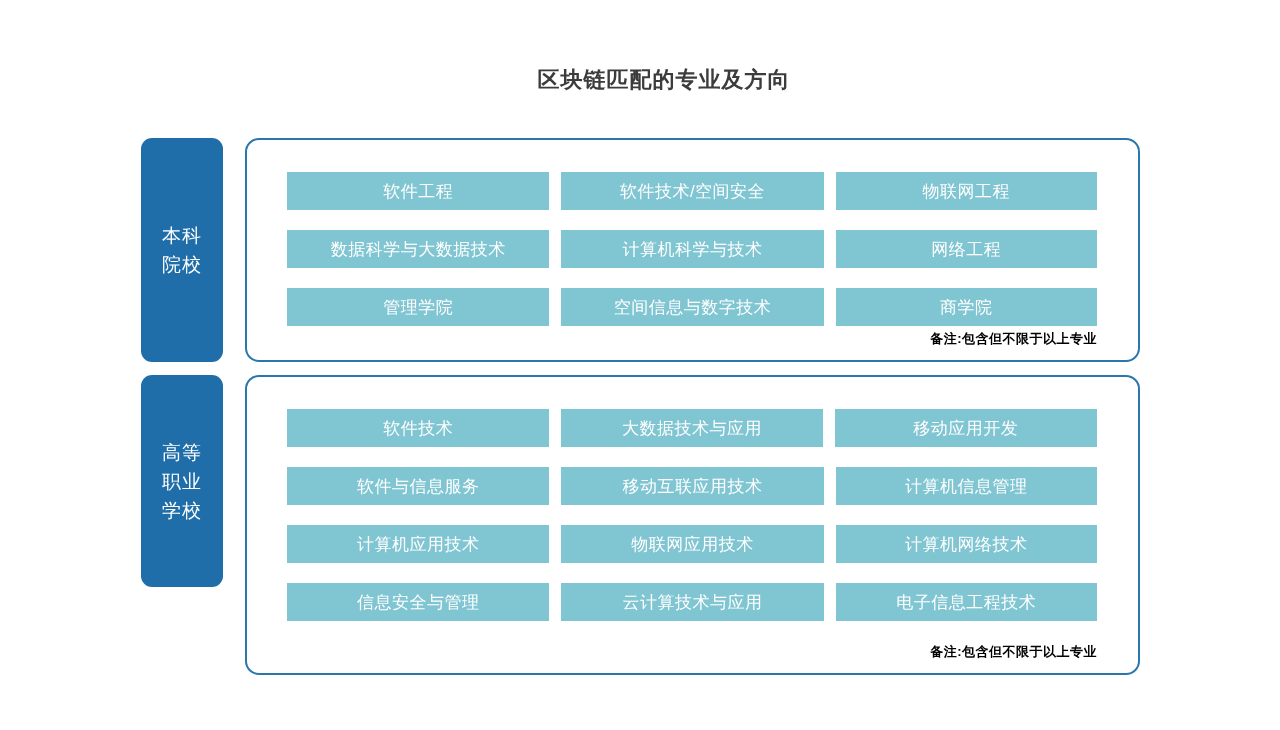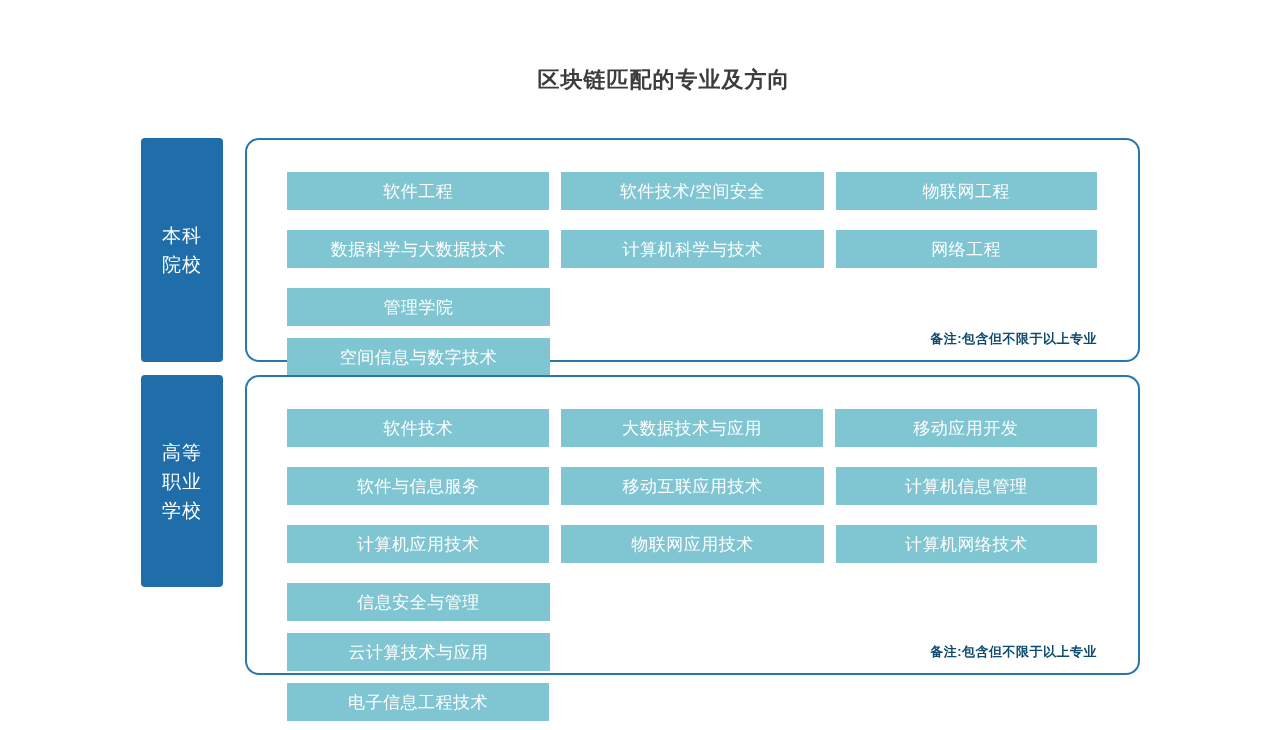--- a/index.html
+++ b/index.html
@@ -45,21 +45,21 @@
   .section.undergrad { top: 138px; height: 224px; }
   .section.vocational { top: 375px; height: 282px; }
 
   
   .cat-tab {
     position: absolute;
     left: 0;
     top: 0;
     width: 82px;
     background: #1f6eaa;
-    border-radius: 4px;
+    border-radius: 11px;
     display: flex;
     align-items: center;
     justify-content: center;
     box-sizing: border-box;
   }
   .section.undergrad .cat-tab { height: 224px; }
   .section.vocational .cat-tab { height: 212px; }
 
   .cat-tab-label {
     color: #ffffff;
@@ -90,21 +90,21 @@
     top: 32px;
     right: 41px;
   }
 
   
   .chip-row {
     display: flex;
     gap: 12px;
     margin-bottom: 20px;
   }
-  .chip-row:last-of-type { margin-bottom: 6px; flex-direction: column; }
+  .chip-row:last-of-type { margin-bottom: 6px; }
 
   .chip {
     height: 38px;
     background: #80c5d2;
     display: flex;
     align-items: center;
     justify-content: center;
     color: #ffffff;
     font-size: 17px;
     letter-spacing: 0.5px;
@@ -115,21 +115,21 @@
   .chip.col2 { width: 263px; }
   .chip.col3 { width: 262px; }
 
   
   .panel-note {
     position: absolute;
     right: 41px;
     bottom: 12px;
     font-size: 13px;
     font-weight: 700;
-    color: #0c4a6e;
+    color: #000000;
     letter-spacing: 0.5px;
     white-space: nowrap;
   }
 </style>
 </head>
 <body>
 
 <div id="diagram-root">
 
   <div class="chart-title">区块链匹配的专业及方向</div>

